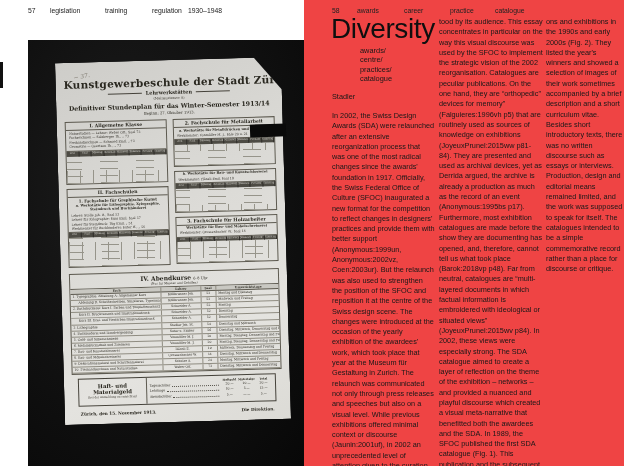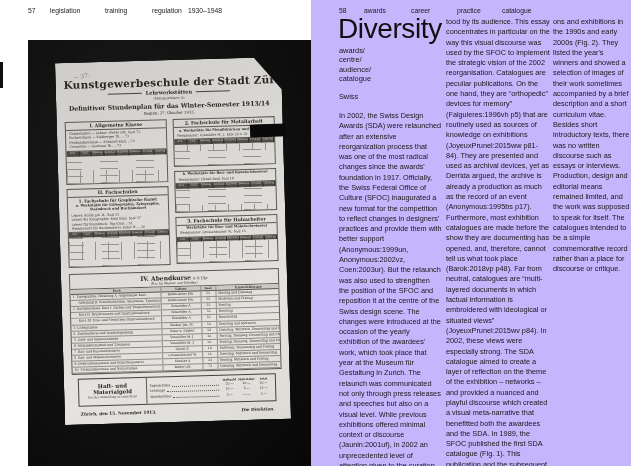--- a/index.html
+++ b/index.html
@@ -1,20 +1,20 @@
 <!DOCTYPE html>
 <html><head>
 <meta charset="utf-8">
 <style>
   html,body{margin:0;padding:0;}
   body{width:640px;height:466px;background:#ffffff;font-family:"Liberation Sans",sans-serif;position:relative;overflow:hidden;color:#1c1c1c;}
   .spread{position:absolute;inset:0;}
   .page{position:absolute;top:0;height:466px;width:320px;overflow:hidden;}
   .page-left{left:0;}
-  .page-right{left:311px;background:#c4b5fd;}
+  .page-right{left:304px;background:#ef4444;}
   
   .pg-header{position:absolute;top:7px;left:0;right:0;height:10px;font-size:6.8px;color:#222;}
   .pg-header span{position:absolute;top:0;white-space:nowrap;}
   
   .spine-mark{position:absolute;left:0;top:62px;width:3px;height:26px;background:#111;}
   .photo{position:absolute;left:28px;top:40px;width:291px;height:426px;background:radial-gradient(ellipse at 35% 35%,#1d1d1d 0%,#101010 55%,#070707 100%);overflow:hidden;}
   .paper{position:absolute;left:32px;top:20px;width:226px;height:362px;transform:rotate(-1.6deg);transform-origin:50% 50%;background:linear-gradient(155deg,#cecdc9 0%,#d9d8d4 35%,#e4e3df 75%,#dcdbd6 100%);clip-path:polygon(0 0,88% 0,100% 9%,100% 100%,0 100%);box-shadow:3px 5px 14px rgba(0,0,0,.65);padding:6px 8px 0;box-sizing:border-box;color:#2a2820;font-family:"DejaVu Serif",serif;}
   .clip-tab{position:absolute;left:222px;top:84px;width:36px;height:13px;background:#0a0a0a;transform:rotate(-2deg);}
   .pencil-note{position:absolute;left:18px;top:10px;font-size:6px;color:#807c72;transform:rotate(-10deg);font-family:"DejaVu Serif",serif;font-style:italic;}
   .doc-title{margin-top:10px;text-align:center;font-weight:bold;font-size:10.5px;letter-spacing:.2px;white-space:nowrap;}
@@ -57,21 +57,21 @@
   .fr-label{white-space:nowrap;}
   .fr-dots{flex:1;border-bottom:.5px dotted #55524a;margin:0 2px 1.2px;}
   .fr-v{width:17px;text-align:center;}
   .doc-foot{display:flex;justify-content:space-between;margin:5px 8px 0;font-weight:bold;font-size:4.2px;}
   
   .rp-title{position:absolute;left:27px;top:13px;font-size:28px;letter-spacing:-.4px;color:#0f0f0f;font-weight:400;}
   .col{position:absolute;font-size:7.3px;line-height:10.3px;color:#181818;}
   .col1{left:28px;top:46px;width:103px;}
   .col2{left:135px;top:17px;width:104px;height:449px;overflow:hidden;}
   .col3{left:242px;top:17px;width:77px;}
-  .meta-line{font-size:7.4px;line-height:9.4px;}
+  .meta-line{font-size:7.4px;line-height:9.4px;margin-left:28px;}
   .author{margin:8px 0 9px;}
   .body-text{text-align:left;}
 </style>
 </head>
 <body>
 
 <div class="spread">
 
   <div class="page page-left">
     <div class="pg-header">
@@ -359,24 +359,24 @@
       <span style="left:146px">practice</span>
       <span style="left:191px">catalogue</span>
     </div>
 
     <div class="rp-title">Diversity</div>
 
     <div class="col col1">
       <div>
           <div class="meta-line">awards/</div>
           <div class="meta-line">centre/</div>
-          <div class="meta-line">audience/</div>
+          <div class="meta-line">practices/</div>
           <div class="meta-line">catalogue</div>
         </div>
-      <div class="author">Swiss</div>
+      <div class="author">Stadler</div>
       <div class="body-text">In 2002, the Swiss Design Awards (SDA) were relaunched after an extensive reorganization process that was one of the most radical changes since the awards' foundation in 1917. Officially, the Swiss Federal Office of Culture (SFOC) inaugurated a new format for the competition to reflect changes in designers' practices and provide them with better support (Anonymous:1999un, Anonymous:2002vz, Coen:2003ur). But the relaunch was also used to strengthen the position of the SFOC and reposition it at the centre of the Swiss design scene. The changes were introduced at the occasion of the yearly exhibition of the awardees' work, which took place that year at the Museum für Gestaltung in Zurich. The relaunch was communicated not only through press releases and speeches but also on a visual level. While previous exhibitions offered minimal context or discourse (Jaunin:2001uf), in 2002 an unprecedented level of attention given to the curation, set design and the accompanying catalogue. Because it was addressed primarily to designers, the catalogue made extensive use of visual discourses that would have been unders-</div>
     </div>
 
     <div class="col col2">
       <div class="body-text">tood by its audience. This essay concentrates in particular on the way this visual discourse was used by the SFOC to implement the strategic vision of the 2002 reorganisation. Catalogues are peculiar publications. On the one hand, they are “orthopedic” devices for memory” (Falguieres:1996vh p5) that are routinely used as sources of knowledge on exhibitions (JoyeuxPrunel:2015ww p81-84). They are presented and used as archival devices, yet as Derrida argued, the archive is already a production as much as the record of an event (Anonymous:1995bs p17). Furthermore, most exhibition catalogues are made before the show they are documenting has opened, and, therefore, cannot tell us what took place (Barok:2018vp p48). Far from neutral, catalogues are “multi-layered documents in which factual information is embroidered with ideological or situated views” (JoyeuxPrunel:2015wv p84). In 2002, these views were especially strong. The SDA catalogue aimed to create a layer of reflection on the theme of the exhibition – networks – and provided a nuanced and playful discourse which created a visual meta-narrative that benefitted both the awardees and the SDA. In 1989, the SFOC published the first SDA catalogue (Fig. 1). This publication and the subsequent annuals until 2000 did not project any specific editorial direction and were similar to publications by other design competiti-</div>
     </div>
 
     <div class="col col3">
       <div class="body-text">ons and exhibitions in the 1990s and early 2000s (Fig. 2). They listed the year's winners and showed a selection of images of their work sometimes accompanied by a brief description and a short curriculum vitae. Besides short introductory texts, there was no written discourse such as essays or interviews. Production, design and editorial means remained limited, and the work was supposed to speak for itself. The catalogues intended to be a simple commemorative record rather than a place for discourse or critique.</div>
     </div>

